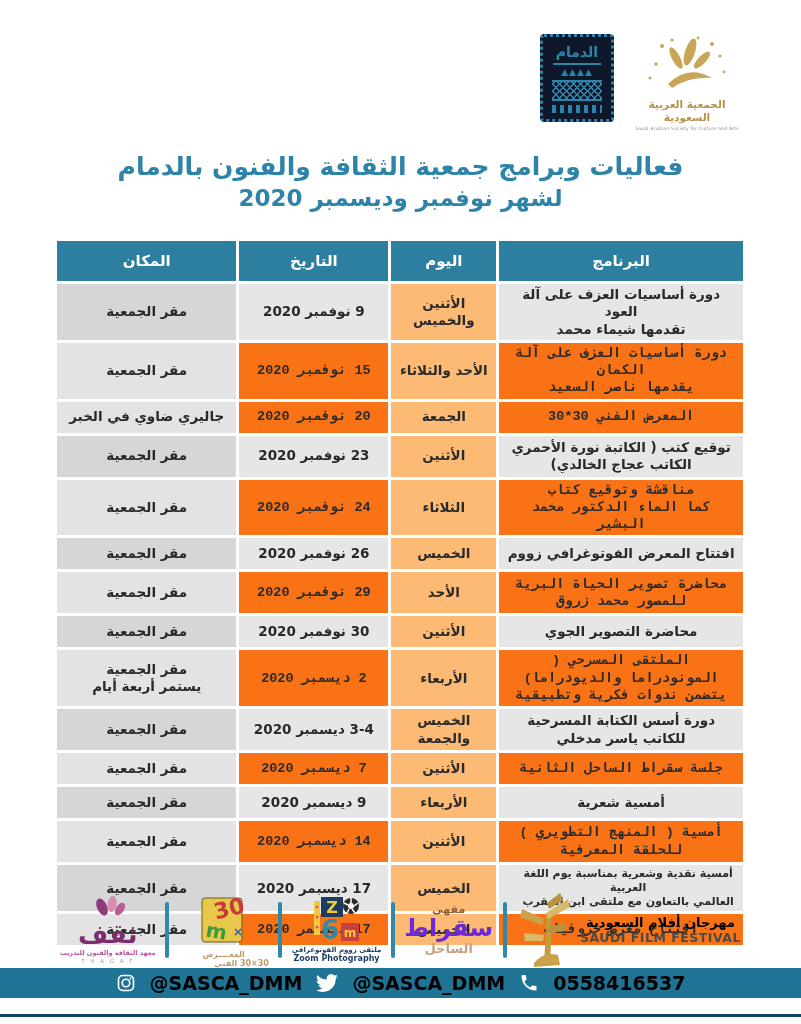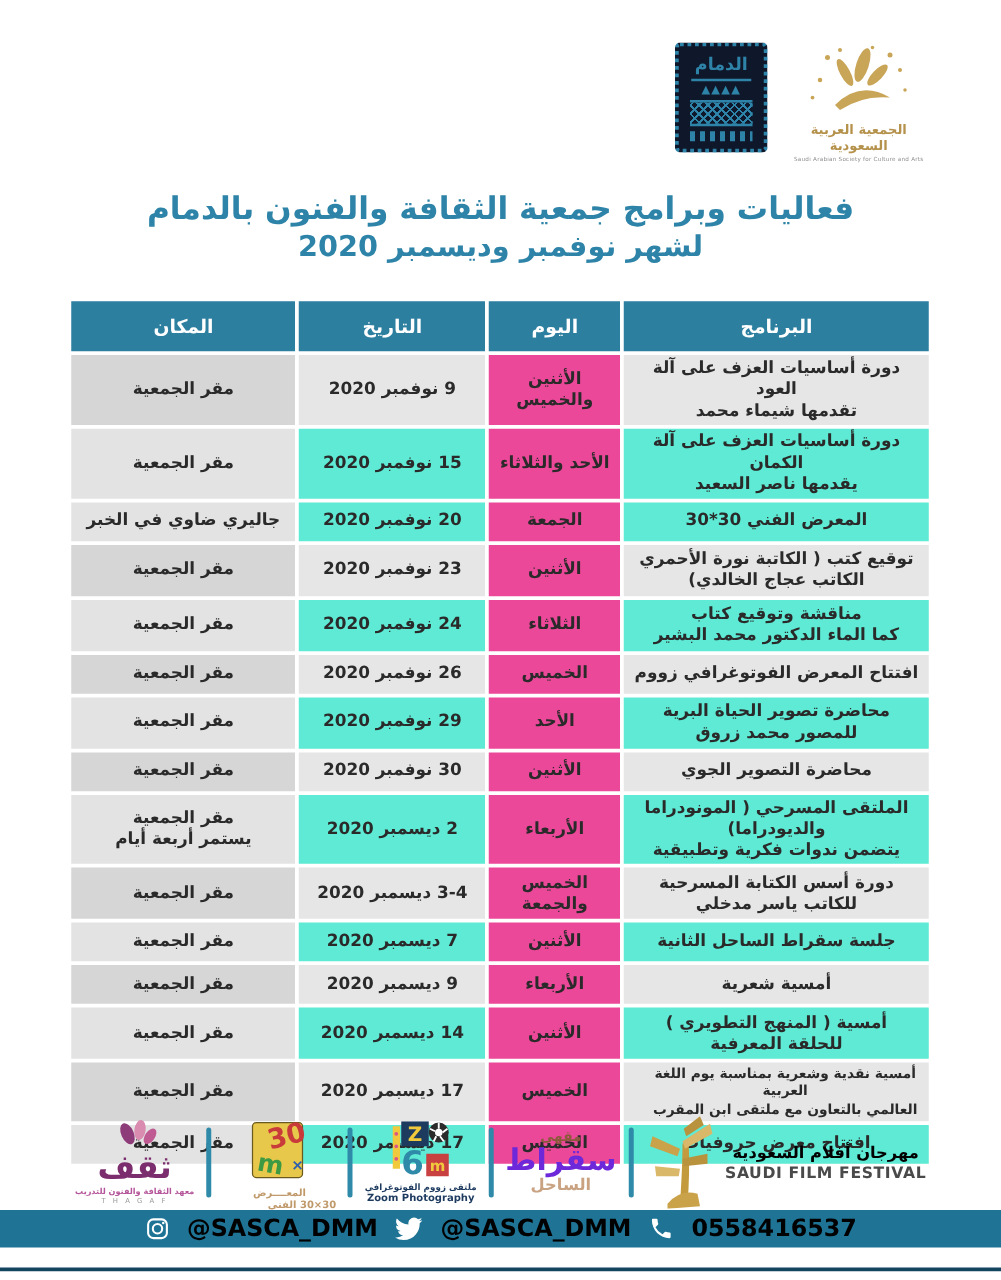--- a/index.html
+++ b/index.html
@@ -45,24 +45,24 @@
   }
   th{
     background:#2d7fa0;color:#fff;font-weight:700;font-size:15px;height:26px;padding:7px 4px;
   }
   td{
     text-align:center;vertical-align:middle;font-weight:700;font-size:13.5px;color:#2a2a2a;
     line-height:1.28;padding:2px 6px;
   }
   tr.tall td{height:37px;} tr.short td{height:27px;}
   td.glight{background:#e6e6e6;}
-  td.gday{background:#ec4899;}
+  td.gday{background:#fdba74;}
   td.gloc-d{background:#d6d6d6;}
   td.gloc-l{background:#e3e3e3;}
-  td.peach{background:#5eead4;}
+  td.peach{background:#f97316;font-family:Liberation Mono, monospace;}
   td.small{font-size:11px;padding-left:20px;}
   
   .sponsors{
     position:absolute;top:882px;right:60px;left:60px;height:95px;
     display:flex;flex-direction:row;align-items:center;justify-content:space-between;
   }
   .spon-div{width:4px;height:56px;background:#2e8aa8;border-radius:2px;}
   .sponsor{display:flex;flex-direction:column;align-items:center;justify-content:center;text-align:center;}
   
   .sff{flex-direction:row;gap:8px;align-items:center;}

